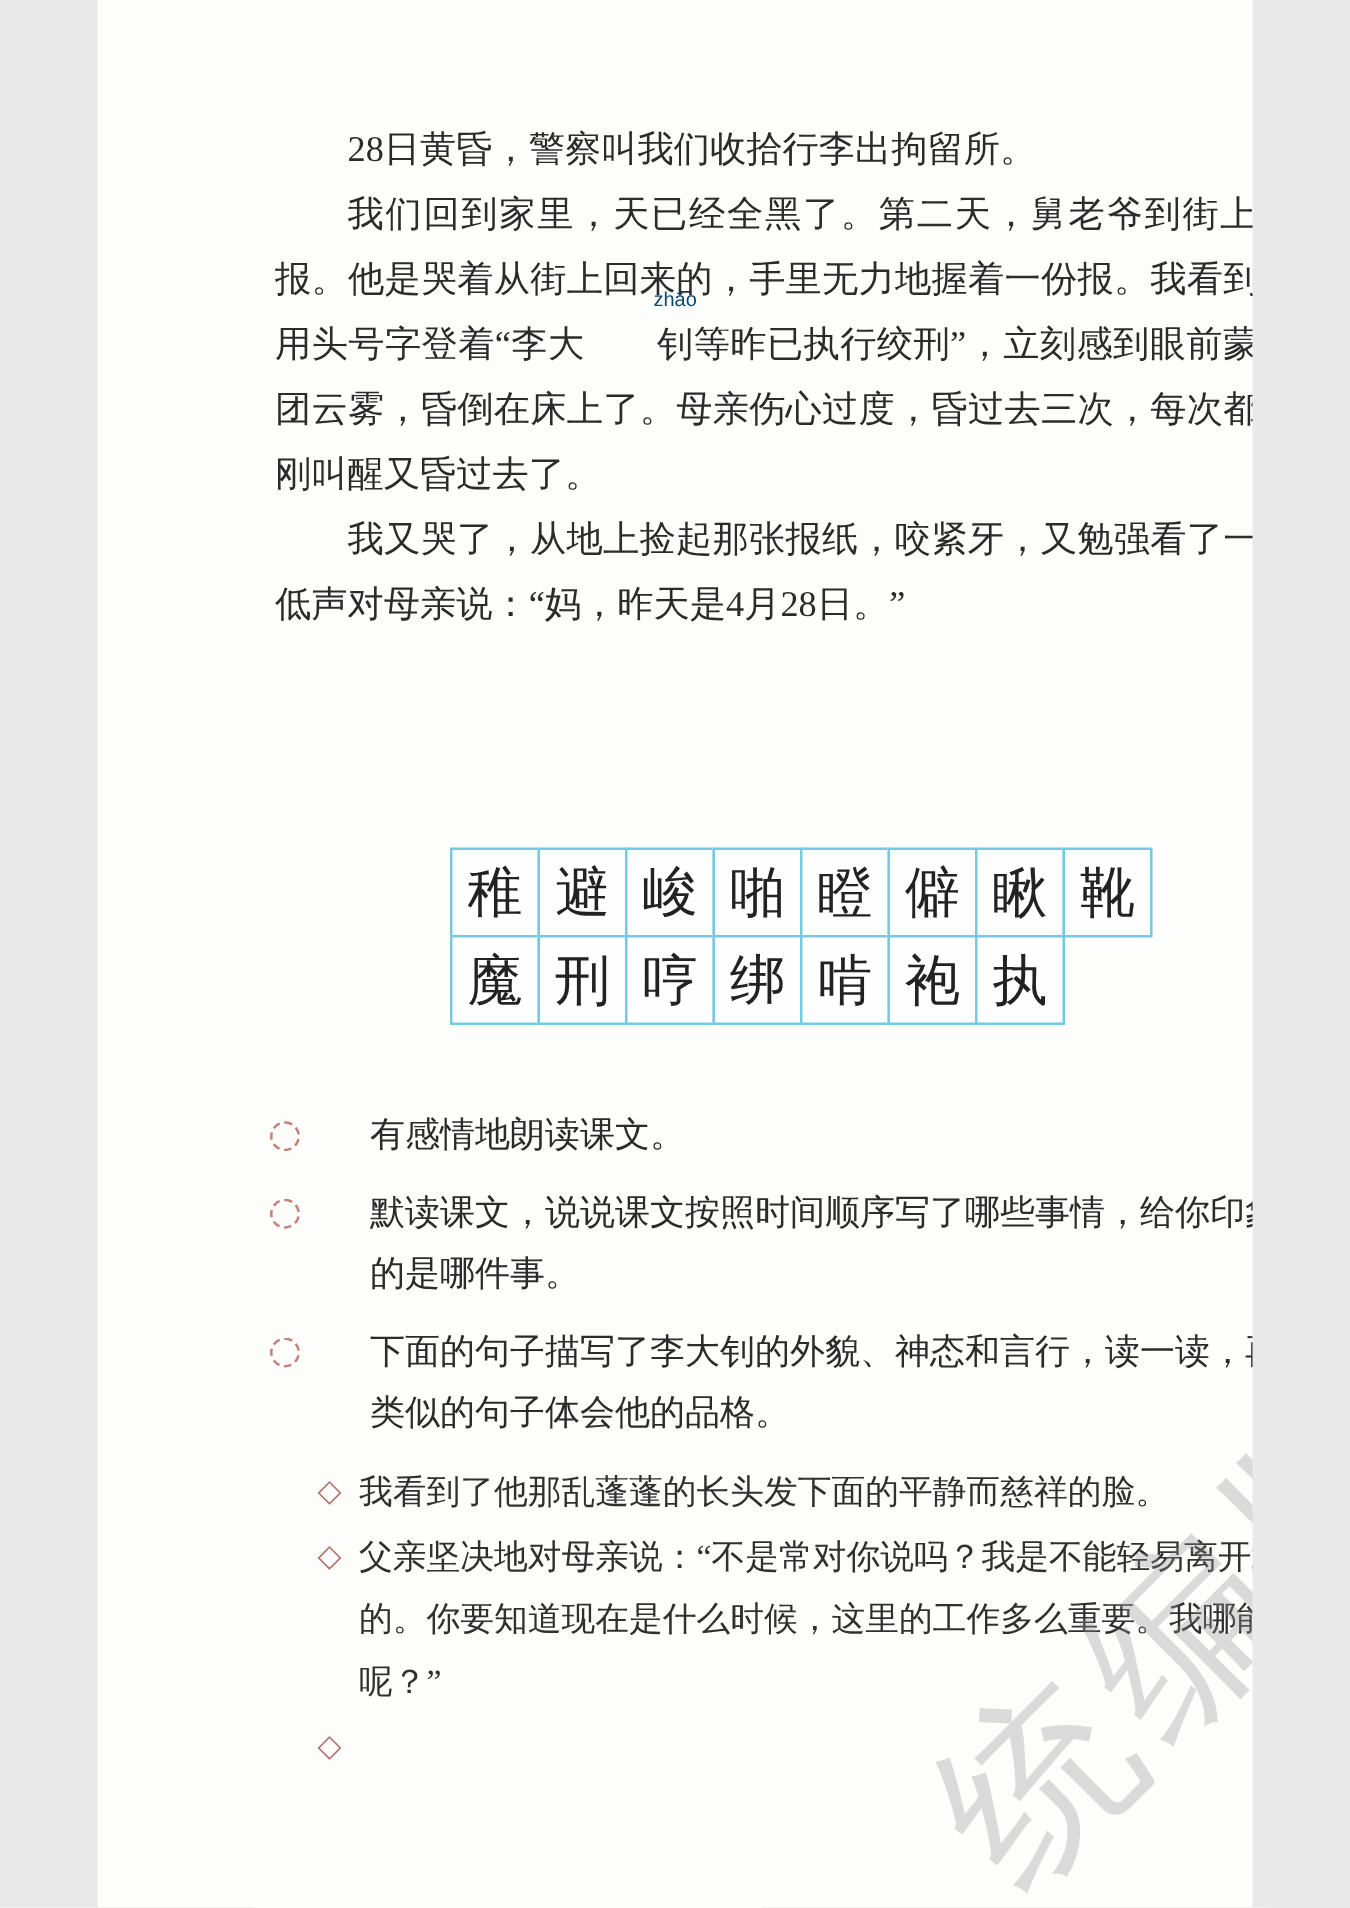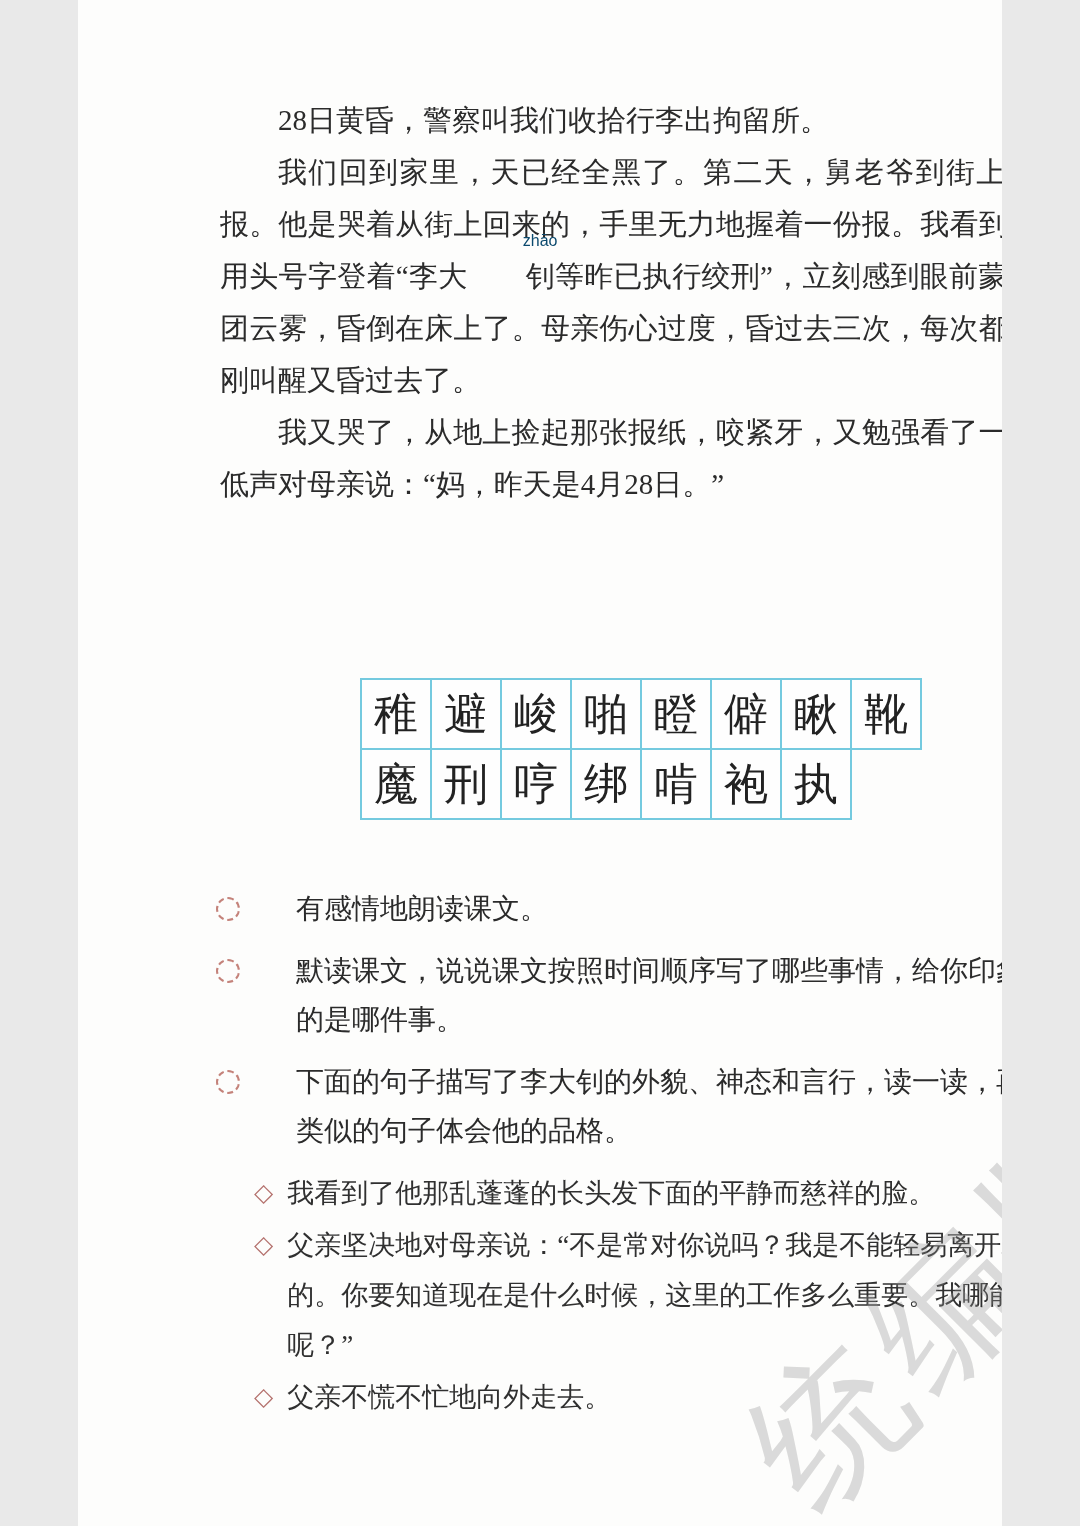--- a/index.html
+++ b/index.html
@@ -141,21 +141,20 @@
       <div class="example">
         <span class="diamond">◇</span>
         <p class="example-text">我看到了他那乱蓬蓬的长头发下面的平静而慈祥的脸。</p>
       </div>
       <div class="example">
         <span class="diamond">◇</span>
         <p class="example-text">父亲坚决地对母亲说：“不是常对你说吗？我是不能轻易离开北京的。你要知道现在是什么时候，这里的工作多么重要。我哪能离开呢？”</p>
       </div>
       <div class="example">
         <span class="diamond">◇</span>
-        <p class="example-text">父亲不慌不忙地向外走去。</p>
       </div>
     </div>
 
 
   </div>
 
   <div class="watermark">统编版</div>
   <div class="page-number">63</div>
 
 </div>

